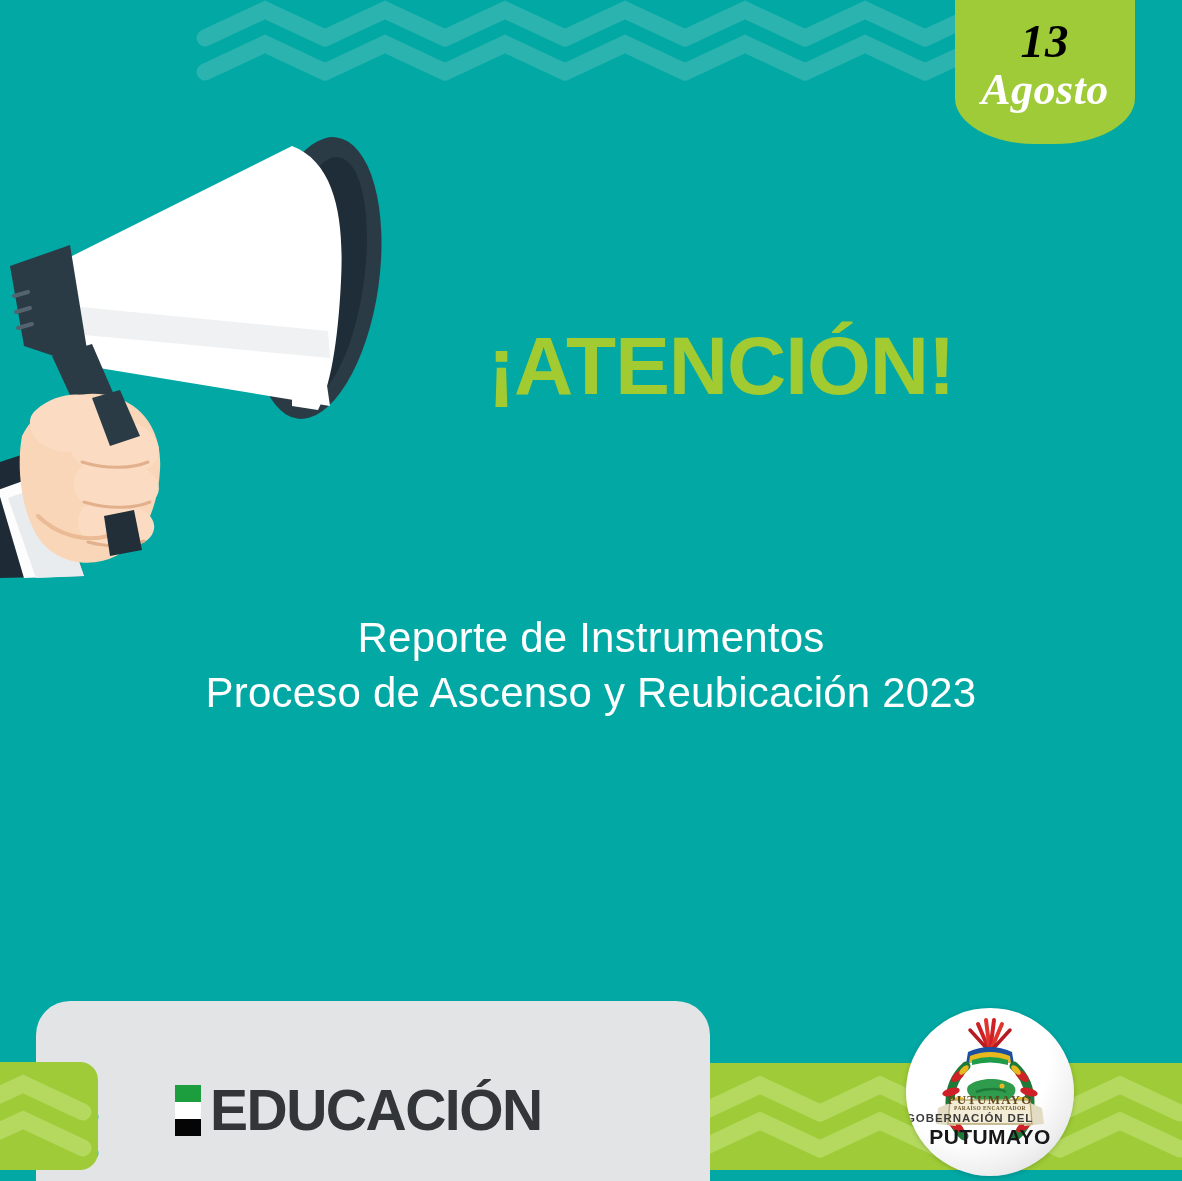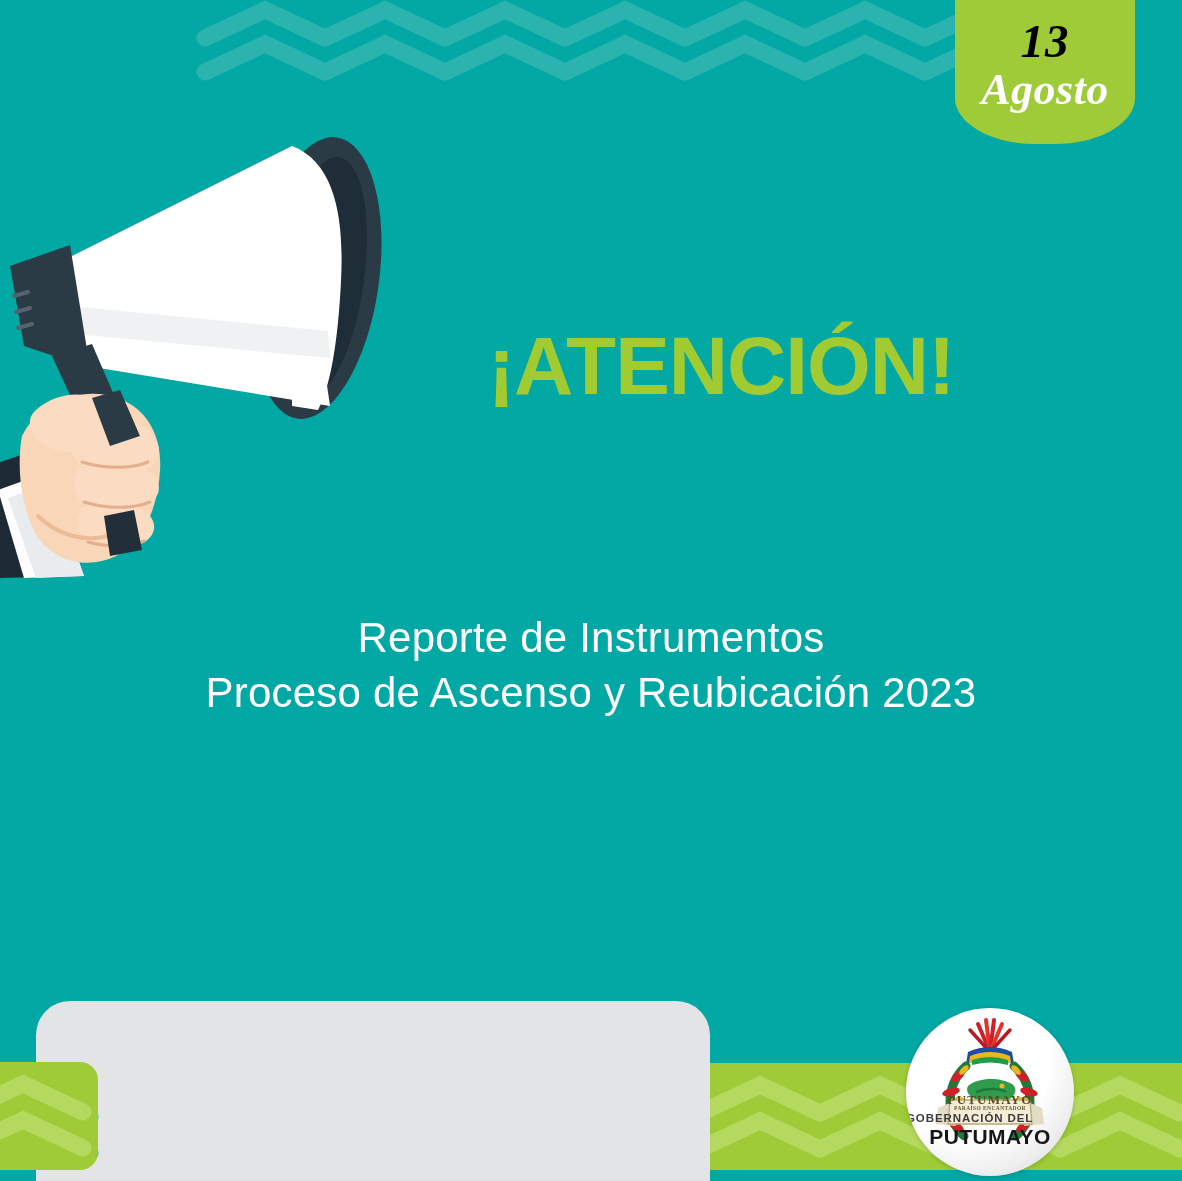--- a/index.html
+++ b/index.html
@@ -330,20 +330,28 @@
         <polyline points="110,50 170,22 230,50"></polyline>
         <polyline points="110,86 170,58 230,86"></polyline>
         <polyline points="230,50 290,22 350,50"></polyline>
         <polyline points="230,86 290,58 350,86"></polyline>
         <polyline points="350,50 410,22 470,50"></polyline>
         <polyline points="350,86 410,58 470,86"></polyline>
       </g>
     </svg>
   </div>
 
+  <div class="edu-logo">
+    <div class="edu-flag">
+      <span class="s-green"></span>
+      <span class="s-white"></span>
+      <span class="s-black"></span>
+    </div>
+    <div class="edu-word">EDUCACIÓN</div>
+  </div>
 
   <div class="seal">
     <div class="seal-inner">
       <svg viewBox="0 0 168 168" width="168" height="168">
 
         <g stroke-linecap="round">
           <line x1="84" y1="44" x2="72" y2="16" stroke="#cf2027" stroke-width="4"></line>
           <line x1="84" y1="44" x2="80" y2="12" stroke="#e0352c" stroke-width="4"></line>
           <line x1="84" y1="44" x2="88" y2="12" stroke="#cf2027" stroke-width="4"></line>
           <line x1="84" y1="44" x2="96" y2="16" stroke="#e0352c" stroke-width="4"></line>

